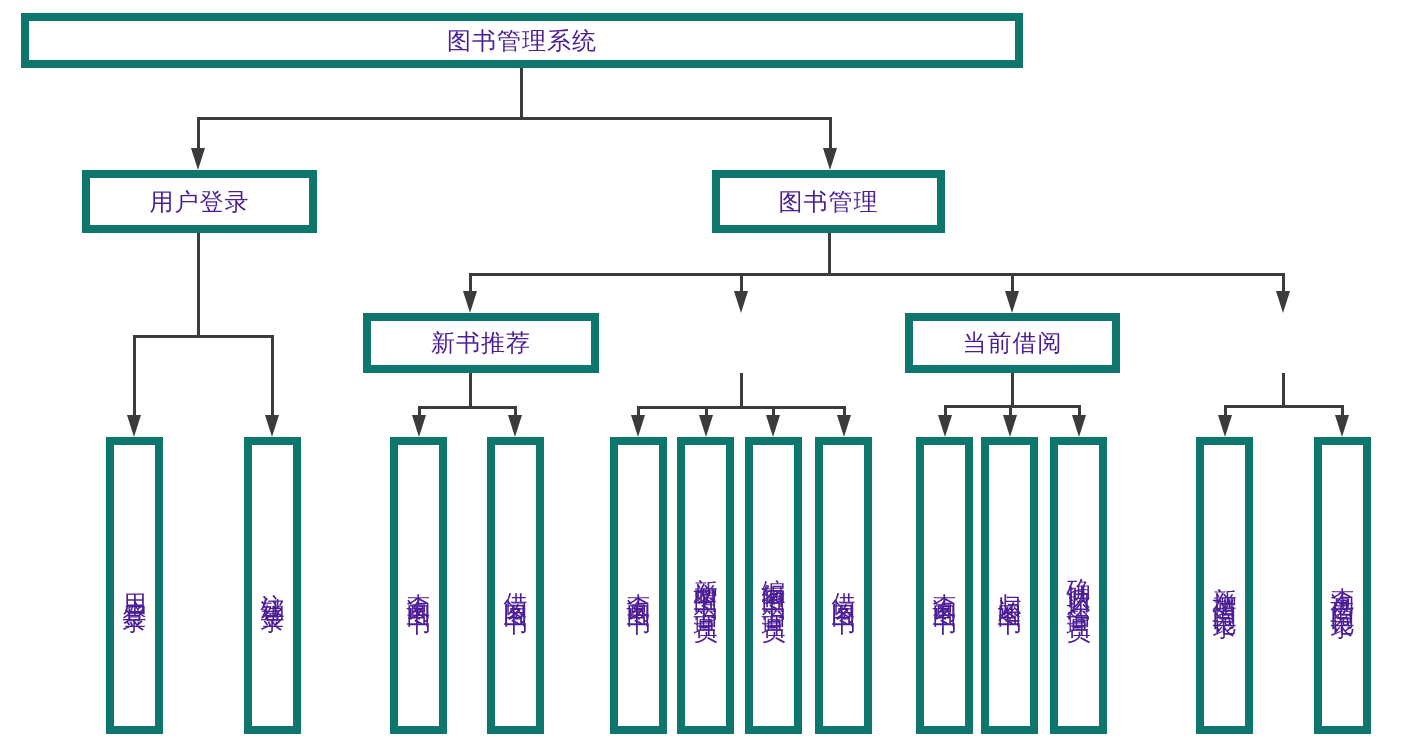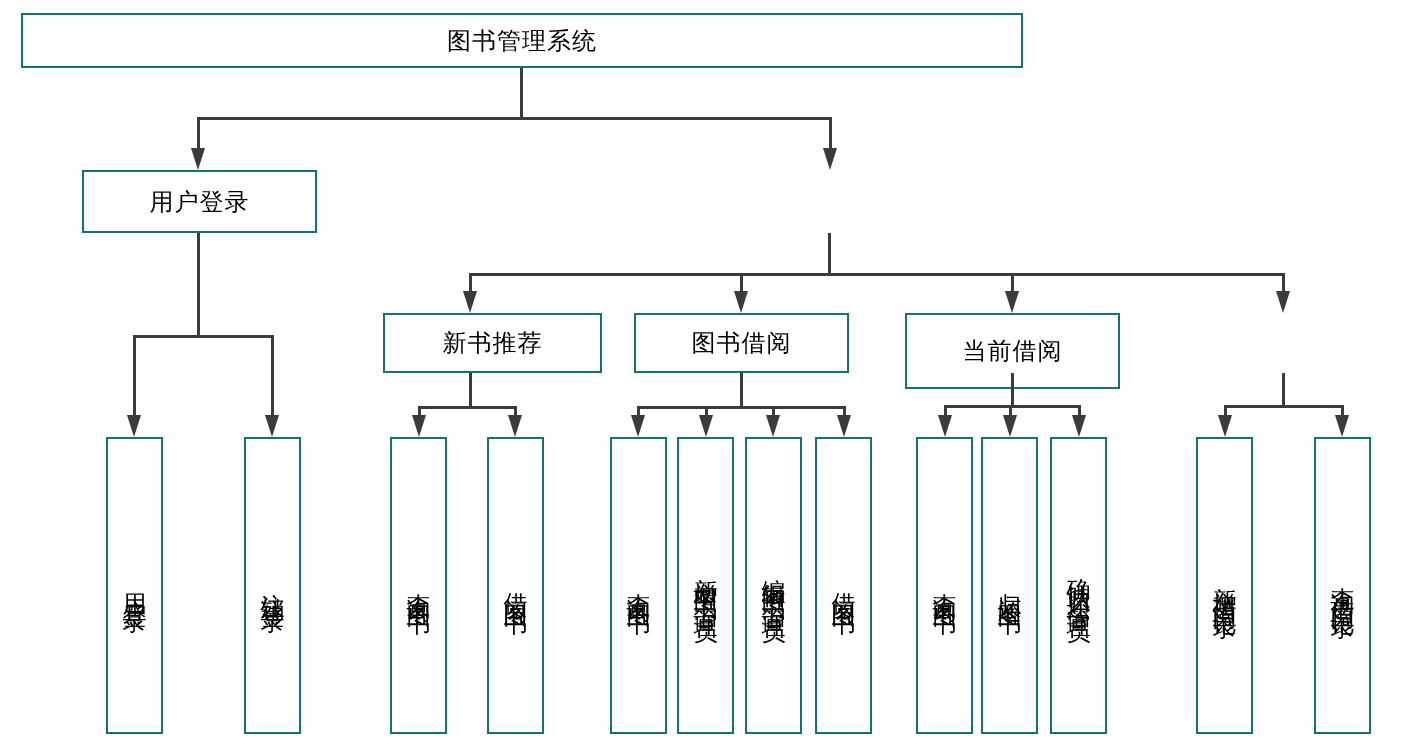--- a/index.html
+++ b/index.html
@@ -6,26 +6,26 @@
   .canvas{
     position:relative;
     width:1405px;height:747px;
     background:#ffffff;
     font-family:"DejaVu Sans","Liberation Sans",sans-serif;
     overflow:hidden;
   }
   .box{
     position:absolute;
     box-sizing:border-box;
-    border:2px solid #0f766e;
+    border:8px solid #0f766e;
     background:#ffffff;
     display:flex;
     align-items:center;
     justify-content:center;
-    color:#000000;
+    color:#4c1d95;
     font-size:24px;
     letter-spacing:1px;
     text-align:right;
   }
   .vbox{
     writing-mode:vertical-rl;
     font-size:24px;
     letter-spacing:6px;
     line-height:1;
   }
@@ -54,42 +54,42 @@
   <div class="box" style="left:21px;top:13px;width:1002px;height:55px">图书管理系统</div>
 
   <div class="vl" style="left:520px;top:68px;height:49px"></div>
   <div class="hl" style="left:197px;top:117px;width:635px"></div>
   <div class="vl" style="left:197px;top:117px;height:32px"></div>
   <div class="arr" style="left:191px;top:148px"></div>
   <div class="vl" style="left:829px;top:117px;height:32px"></div>
   <div class="arr" style="left:823px;top:148px"></div>
 
   <div class="box" style="left:82px;top:170px;width:235px;height:63px">用户登录</div>
+  <div class="box" style="left:712px;top:170px;width:233px;height:63px">图书管理</div>
 
   <div class="vl" style="left:197px;top:233px;height:102px"></div>
   <div class="hl" style="left:133px;top:335px;width:140px"></div>
   <div class="vl" style="left:133px;top:335px;height:80px"></div>
   <div class="arr" style="left:127px;top:415px"></div>
   <div class="vl" style="left:271px;top:335px;height:80px"></div>
   <div class="arr" style="left:265px;top:415px"></div>
 
   <div class="vl" style="left:828px;top:233px;height:40px"></div>
   <div class="hl" style="left:469px;top:273px;width:816px"></div>
   <div class="vl" style="left:469px;top:273px;height:20px"></div>
   <div class="arr" style="left:463px;top:291px"></div>
   <div class="vl" style="left:740px;top:273px;height:20px"></div>
   <div class="arr" style="left:734px;top:291px"></div>
   <div class="vl" style="left:1011px;top:273px;height:20px"></div>
   <div class="arr" style="left:1005px;top:291px"></div>
   <div class="vl" style="left:1282px;top:273px;height:20px"></div>
   <div class="arr" style="left:1276px;top:291px"></div>
 
-  <div class="box" style="left:383px;top:313px;width:219px;height:60px">新书推荐</div>
-  <div class="box" style="left:634px;top:313px;width:215px;height:60px">图书借阅</div>
-  <div class="box" style="left:905px;top:313px;width:215px;height:76px">当前借阅</div>
+  <div class="box" style="left:363px;top:313px;width:236px;height:60px">新书推荐</div>
+  <div class="box" style="left:905px;top:313px;width:215px;height:60px">当前借阅</div>
 
   <div class="vl" style="left:469px;top:373px;height:33px"></div>
   <div class="hl" style="left:418px;top:406px;width:98px"></div>
   <div class="vl" style="left:418px;top:406px;height:11px"></div>
   <div class="arr" style="left:412px;top:415px"></div>
   <div class="vl" style="left:514px;top:406px;height:11px"></div>
   <div class="arr" style="left:508px;top:415px"></div>
 
   <div class="vl" style="left:740px;top:373px;height:33px"></div>
   <div class="hl" style="left:637px;top:406px;width:208px"></div>

